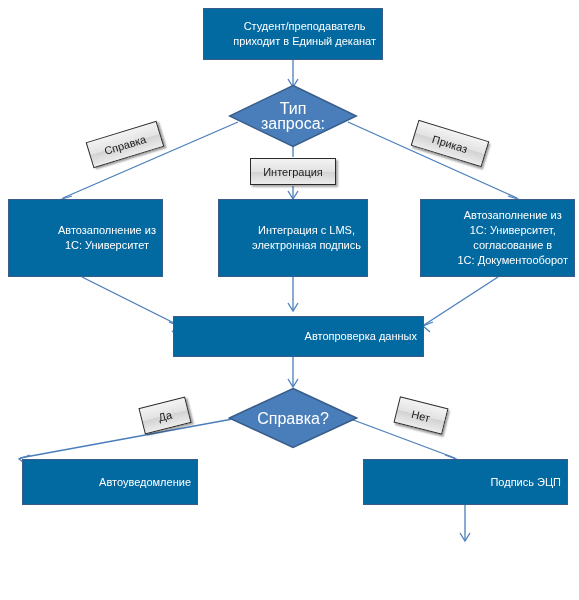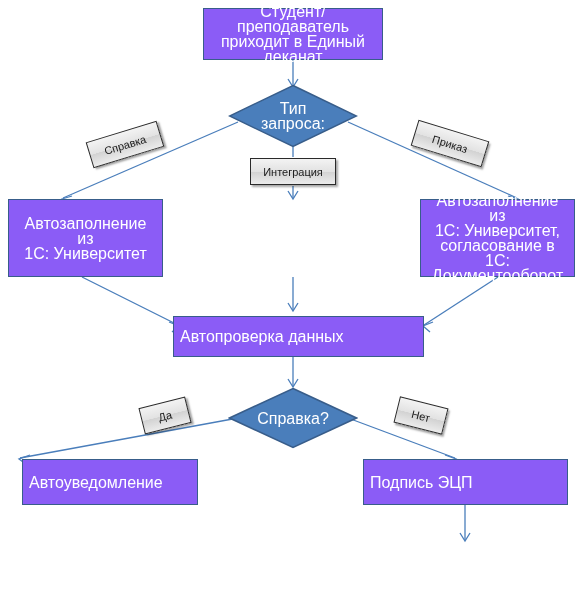--- a/index.html
+++ b/index.html
@@ -25,26 +25,26 @@
     left: 0; top: 0;
     width: 579px;
     height: 600px;
     pointer-events: none;
   }
   .node {
     position: absolute;
     box-sizing: border-box;
     display: flex;
     align-items: center;
-    justify-content: flex-start;
+    justify-content: flex-end;
     text-align: center;
     color: #ffffff;
-    font-size: 16px;
+    font-size: 11px;
     line-height: 15px;
-    background: #8b5cf6;
+    background: #0369a1;
     border: 1.5px solid #385d8a;
     z-index: 3;
   }
   .node .txt {
     padding: 0 6px;
     white-space: pre-line;
   }
   .diamond-wrap {
     position: absolute;
     z-index: 3;
@@ -146,20 +146,24 @@
 
   <div class="tag" style="left:413px; top:130px; width:74px; height:27px; transform:rotate(17deg);">
     <span>Приказ</span>
   </div>
 
   <div class="node" style="left:8px; top:199px; width:155px; height:78px;">
     <span class="txt">Автозаполнение из
 1С: Университет</span>
   </div>
 
+  <div class="node" style="left:218px; top:199px; width:150px; height:78px;">
+    <span class="txt">Интеграция с LMS,
+электронная подпись</span>
+  </div>
 
   <div class="node" style="left:420px; top:199px; width:155px; height:78px;">
     <span class="txt">Автозаполнение из
 1С: Университет,
 согласование в
 1С: Документооборот</span>
   </div>
 
   <div class="node" style="left:173px; top:316px; width:251px; height:41px;">
     <span class="txt">Автопроверка данных</span>

